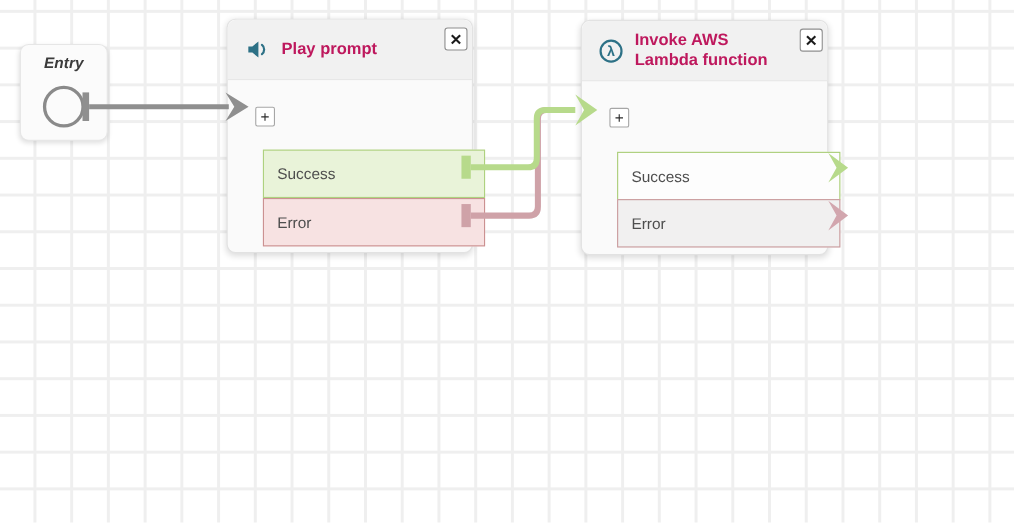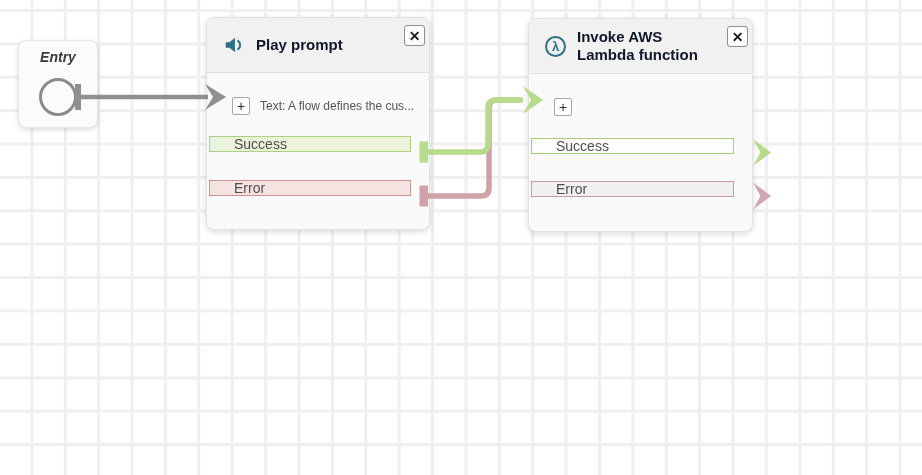--- a/index.html
+++ b/index.html
@@ -19,21 +19,21 @@
     box-shadow:0 2px 6px rgba(0,0,0,0.14);
     z-index:2; box-sizing:border-box;
   }
   .node-header{
     height:55px; background:#f1f1f1; border-bottom:1px solid #e0e0e0;
     border-radius:8px 8px 0 0;
     display:flex; align-items:center; gap:11px;
     padding:0 30px 0 16px; box-sizing:border-box;
   }
   .node-title{
-    font-weight:bold; font-size:15px; color:#0f172a; line-height:1.18;
+    font-weight:bold; font-size:15px; color:#be185d; line-height:1.18;
     max-width:132px;
   }
   .close-btn{
     position:absolute; top:7px; right:4px; width:21px; height:21px;
     background:#ffffff; border:1px solid #8e8e8e; border-radius:3px;
     display:flex; align-items:center; justify-content:center;
     font-size:14px; font-weight:bold; color:#1b1b1b; cursor:pointer;
     box-sizing:border-box; padding:0;
   }
   .param-row{
@@ -41,22 +41,22 @@
     display:flex; align-items:center; gap:10px;
   }
   .add-btn{
     width:18px; height:18px; background:#ffffff;
     border:1px solid #a6a6a6; border-radius:2px;
     font-size:14px; line-height:16px; text-align:center;
     color:#2b2b2b; padding:0; box-sizing:border-box;
   }
   .param-text{font-size:12px; color:#565656; white-space:nowrap;}
   .branch{
-    position:absolute; left:2px; height:16px; box-sizing:border-box;
-    display:flex; align-items:center; padding-left:24px;
+    position:absolute; left:32px; height:44px; box-sizing:border-box;
+    display:flex; align-items:center; padding-left:12px;
     font-size:14px; color:#4e4e4e; border:1px solid transparent;
   }
   
   .n0 .branch{width:202px;}
   .n0 .branch-success{top:118px; background:#e9f3d9; border-color:#aed17f;}
   .n0 .branch-error{top:162px; background:#f7e2e2; border-color:#cb9191;}
   
   .n1 .branch{width:203px;}
   .n1 .branch-success{top:119px; background:#fdfdfd; border-color:#a8cc74;}
   .n1 .branch-error{top:162px; background:#f1f0f0; border-color:#c9999b;}
@@ -99,21 +99,20 @@
         <svg width="22" height="22" viewBox="0 0 24 24">
           <path d="M3 9h4l6-5v16l-6-5H3z" fill="#2d7186"></path>
           <path d="M16.5 7.5c2.9 2.1 2.9 6.9 0 9" fill="none" stroke="#2d7186" stroke-width="2.2" stroke-linecap="round"></path>
         </svg>
       </span>
       <span class="node-title">Play prompt</span>
     </div>
     <button class="close-btn">✕</button>
     <div class="param-row">
       <button class="add-btn">+</button>
-      <span class="param-text">Text: A flow defines the cus...</span>
     </div>
     <div class="branch branch-success">
       <span>Success</span>
     </div>
     <div class="branch branch-error">
       <span>Error</span>
     </div>
   </div>
 
   <div class="node n1" style="left:528px; top:18px; width:225px; height:214px;">

